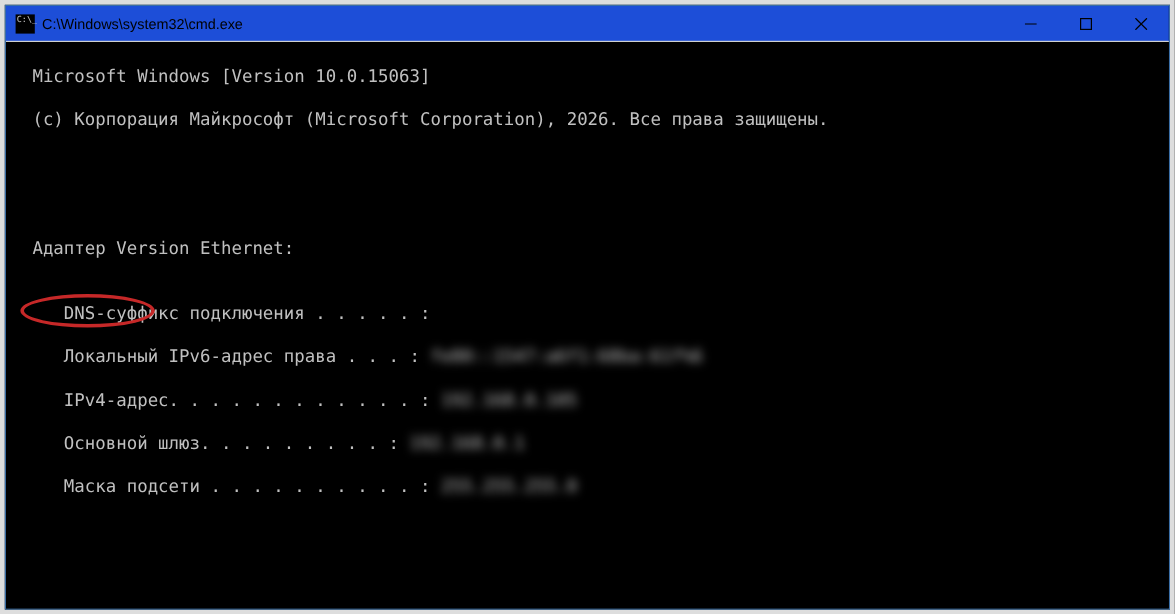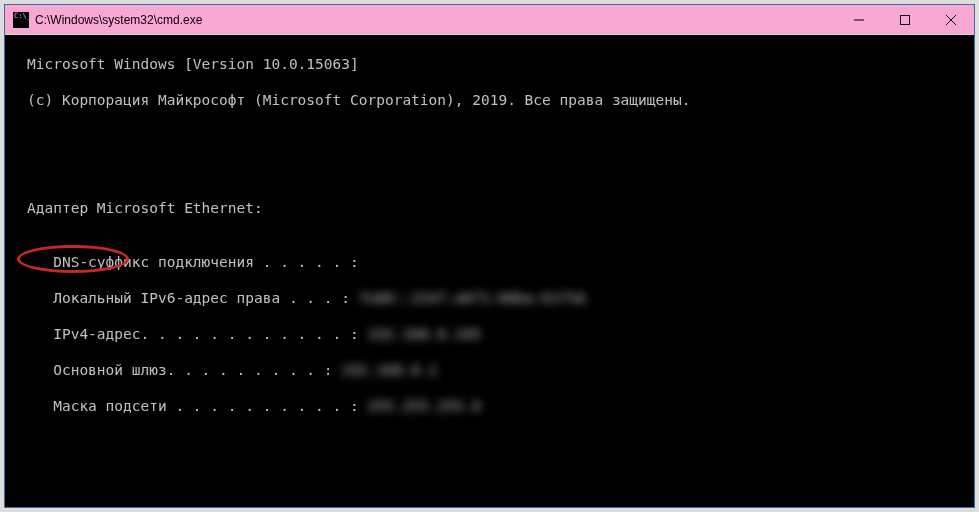--- a/index.html
+++ b/index.html
@@ -16,21 +16,21 @@
     top: 4px;
     width: 971px;
     height: 504px;
     background: #000;
     border: 1px solid #3a6ea5;
     display: flex;
     flex-direction: column;
   }
   .titlebar {
     height: 30px;
-    background: #f9a8d4;
+    background: #1d4ed8;
     display: flex;
     align-items: center;
     font-size: 12px;
     color: #000;
     border-bottom: 1px solid #d0d0d0;
   }
   .title-icon {
     width: 16px;
     height: 16px;
     margin: 0 6px 0 8px;
@@ -106,26 +106,26 @@
     <div class="win-btn close">
       <svg viewBox="0 0 10 10">
           <line x1="0" y1="0" x2="10" y2="10" stroke="currentColor" stroke-width="1"></line>
           <line x1="10" y1="0" x2="0" y2="10" stroke="currentColor" stroke-width="1"></line>
         </svg>
     </div>
   </div>
 
   <div class="terminal">
 <div class="line">Microsoft Windows [Version 10.0.15063]</div>
-<div class="line">(c) Корпорация Майкрософт (Microsoft Corporation), 2019. Все права защищены.</div>
+<div class="line">(c) Корпорация Майкрософт (Microsoft Corporation), 2026. Все права защищены.</div>
 <div class="line"></div>
 <div class="line"></div>
 <div class="line"></div>
 <div class="line"></div>
-<div class="line">Адаптер Microsoft Ethernet:</div>
+<div class="line">Адаптер Version Ethernet:</div>
 <div class="line"></div>
 <div class="line">   DNS-суффикс подключения . . . . . :</div>
 <div class="line"><span>   Локальный IPv6-адрес права . . . : </span><span class="blur">fe80::1547:a6f1:68ba:61f%6</span></div>
 <div class="line"><span>   IPv4-адрес. . . . . . . . . . . . : </span><span class="blur">192.168.0.105</span></div>
 <div class="line"><span>   Основной шлюз. . . . . . . . . : </span><span class="blur">192.168.0.1</span></div>
 <div class="line"><span>   Маска подсети . . . . . . . . . . : </span><span class="blur">255.255.255.0</span></div>
 <div class="line"></div>
 
 <div class="line"></div>
 

